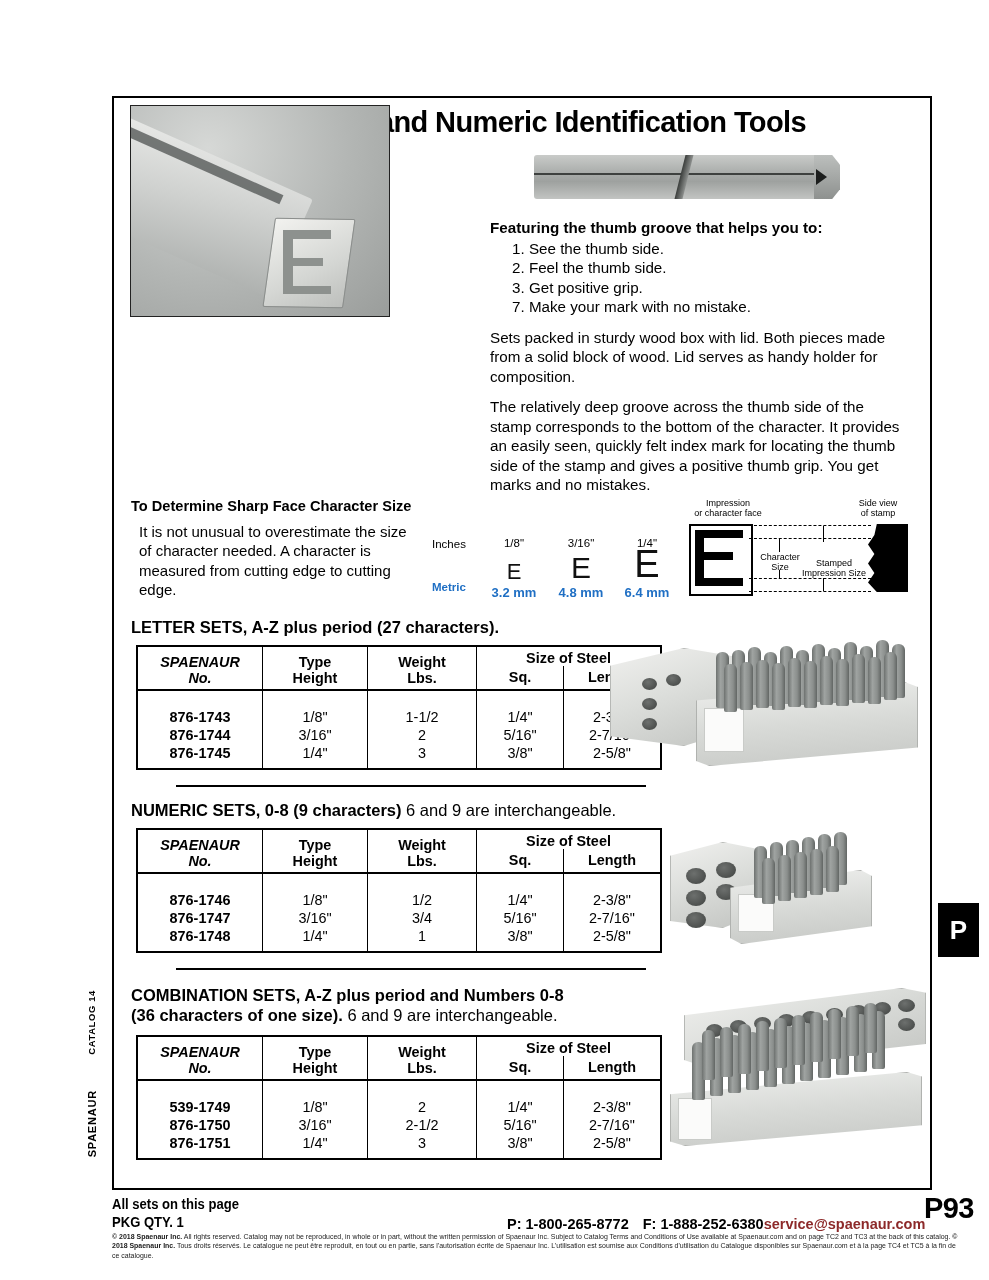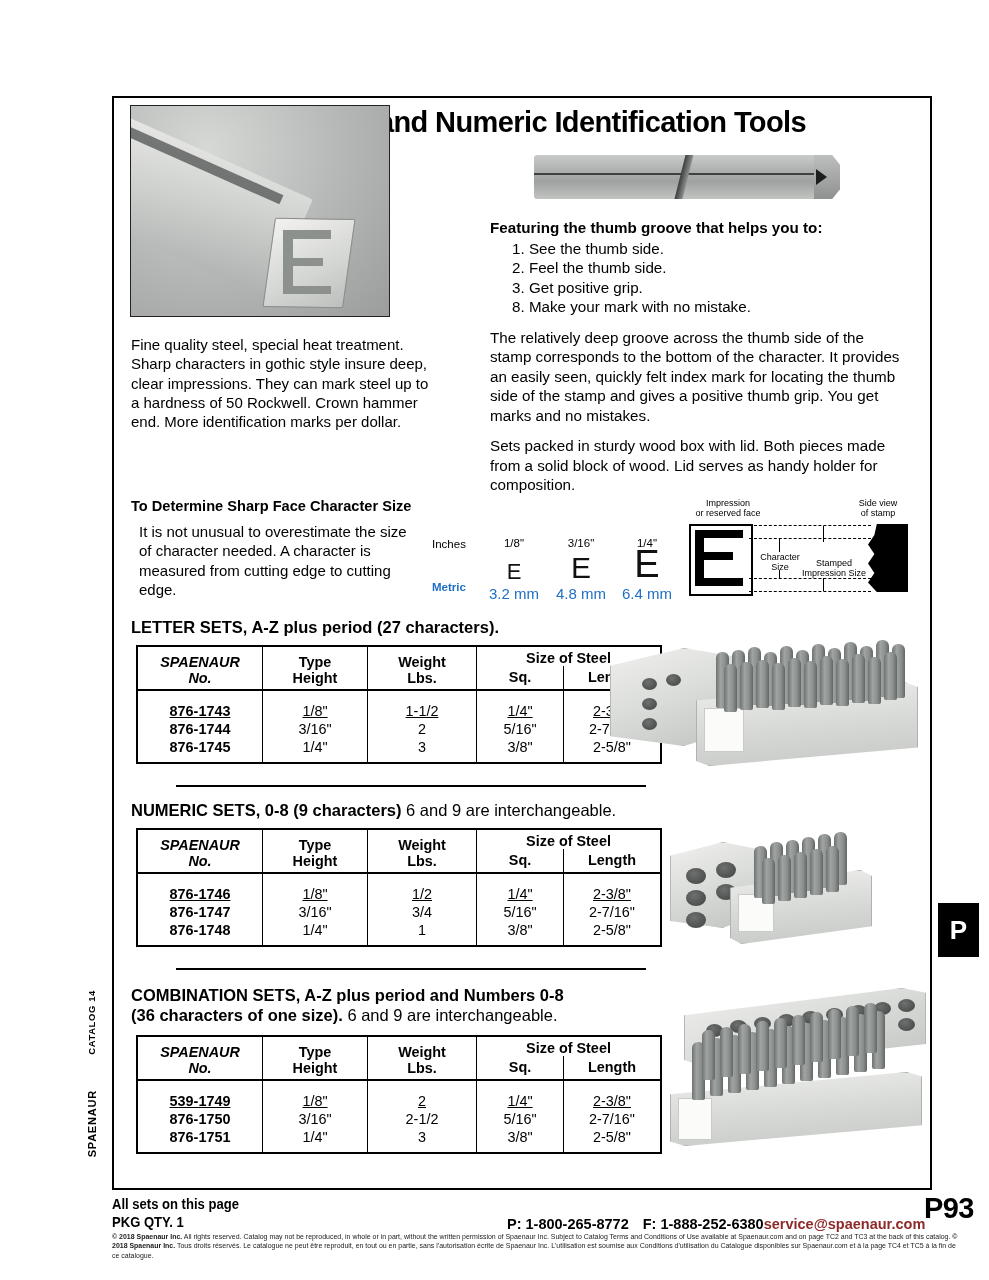--- a/index.html
+++ b/index.html
@@ -84,21 +84,21 @@
   .determine h4{margin:0 0 4px 0;font-size:14.6px;font-weight:700;}
   .determine p{margin:8px;font-size:15px;line-height:19.3px;}
 
   
   .scale{position:absolute;left:432px;top:528px;width:240px;height:70px;font-size:11.5px;}
   .scale .lbl-in{position:absolute;left:0;top:10px;font-size:11.5px;}
   .scale .lbl-me{position:absolute;left:0;top:53px;font-size:11.5px;font-weight:700;color:#1f6fc4;}
   .scale .col{position:absolute;top:0;text-align:center;}
   .scale .col .inch{font-size:11.5px;font-weight:400;}
   .scale .col .ech{font-family:"Liberation Sans",sans-serif;font-weight:400;color:#111;line-height:1;}
-  .scale .col .mm{font-size:15px;font-weight:400;color:#1f6fc4;}
+  .scale .col .mm{font-size:13px;font-weight:700;color:#1f6fc4;}
 
   
   .diagram{position:absolute;left:683px;top:498px;width:225px;height:105px;font-size:9px;}
   .dg-lbl{position:absolute;text-align:center;line-height:10px;}
   .dg-E{position:absolute;left:6px;top:26px;width:60px;height:68px;border:2px solid #000;background:#fff;}
   .dg-E i{position:absolute;background:#000;display:block;}
   .dg-side{position:absolute;right:0;top:26px;width:40px;height:68px;background:#000;
            clip-path:polygon(22% 0,100% 0,100% 100%,22% 100%,0 86%,16% 72%,0 58%,16% 44%,0 30%,16% 16%);}
   .dash{position:absolute;border-top:1px dashed #000;height:0;}
   .vline{position:absolute;border-left:1px solid #000;width:0;}
@@ -110,21 +110,21 @@
   
   table.spec{position:absolute;border-collapse:collapse;border:2.2px solid #000;background:#fff;}
   table.spec th,table.spec td{border-left:1.6px solid #000;border-right:1.6px solid #000;
         font-size:14.4px;text-align:center;padding:0;}
   table.spec thead th{font-weight:700;padding:3px 6px 4px 6px;}
   table.spec thead tr.hrow1 th{padding-bottom:0;}
   table.spec .sp-no{font-style:italic;font-weight:700;white-space:nowrap;}
   table.spec thead{border-bottom:2.2px solid #000;}
   table.spec tbody td{padding:1px 8px;font-weight:400;}
   table.spec tbody td.num{font-weight:700;}
-  table.spec tbody tr:first-child td{padding-top:12px;text-decoration:underline;}
+  table.spec tbody tr:first-child td{padding-top:18px;}
   table.spec tbody tr:last-child td{padding-bottom:7px;}
   .c1{width:112px;} .c2{width:92px;} .c3{width:96px;} .c4{width:74px;} .c5{width:84px;}
 
   
   .divider{position:absolute;border-top:2.2px solid #000;}
 
   
   .setimg{position:absolute;}
   .box-lid{position:absolute;background:linear-gradient(160deg,#f0f0ee 0%,#dcdedb 45%,#c2c4c1 100%);
            border:1px solid #b6b8b5;}
@@ -195,28 +195,27 @@
     <div class="stamp-groove"></div>
     <div class="stamp-tip"></div>
   </div>
 
   <div class="feat">
     <h3>Featuring the thumb groove that helps you to:</h3>
     <ol>
       <li>1. See the thumb side.</li>
       <li>2. Feel the thumb side.</li>
       <li>3. Get positive grip.</li>
-      <li>8. Make your mark with no mistake.</li>
+      <li>7. Make your mark with no mistake.</li>
     </ol>
+    <p>Sets packed in sturdy wood box with lid. Both pieces made from a solid block of wood. Lid serves as handy holder for composition.</p>
     <p>The relatively deep groove across the thumb side of the stamp corresponds to the bottom of the character. It provides an easily seen, quickly felt index mark for locating the thumb side of the stamp and gives a positive thumb grip. You get marks and no mistakes.</p>
-    <p>Sets packed in sturdy wood box with lid. Both pieces made from a solid block of wood. Lid serves as handy holder for composition.</p>
   </div>
 
   <div class="machine">
-    <p>Fine quality steel, special heat treatment. Sharp characters in gothic style insure deep, clear impressions. They can mark steel up to a hardness of 50 Rockwell. Crown hammer end. More identification marks per dollar.</p>
   </div>
 
   <div class="determine">
     <h4>To Determine Sharp Face Character Size</h4>
     <p>It is not unusual to overestimate the size of character needed. A character is measured from cutting edge to cutting edge.</p>
   </div>
 
   <div class="scale">
     <div class="lbl-in">Inches</div>
     <div class="lbl-me">Metric</div>
@@ -236,21 +235,21 @@
     <div class="col" style="left:186px;width:58px;">
       <div class="inch" style="margin-top:9px;">1/4"</div>
       <div class="ech" style="height:34px;display:flex;align-items:flex-end;justify-content:center;font-size:38px;">E</div>
       <div class="mm" style="margin-top:2px;">6.4 mm</div>
     </div>
   </div>
 
   <div class="diagram">
     <div class="dg-lbl" style="left:0;top:0;width:90px;">
       <span>Impression</span><br>
-      <span>or reserved face</span>
+      <span>or character face</span>
     </div>
     <div class="dg-lbl" style="right:0;top:0;width:60px;">
       <span>Side view</span><br>
       <span>of stamp</span>
     </div>
 
     <div class="dg-E">
       <i style="left:4px;top:4px;width:9px;height:56px;"></i>
       <i style="left:4px;top:4px;width:48px;height:8px;"></i>
       <i style="left:4px;top:26px;width:38px;height:8px;"></i>

